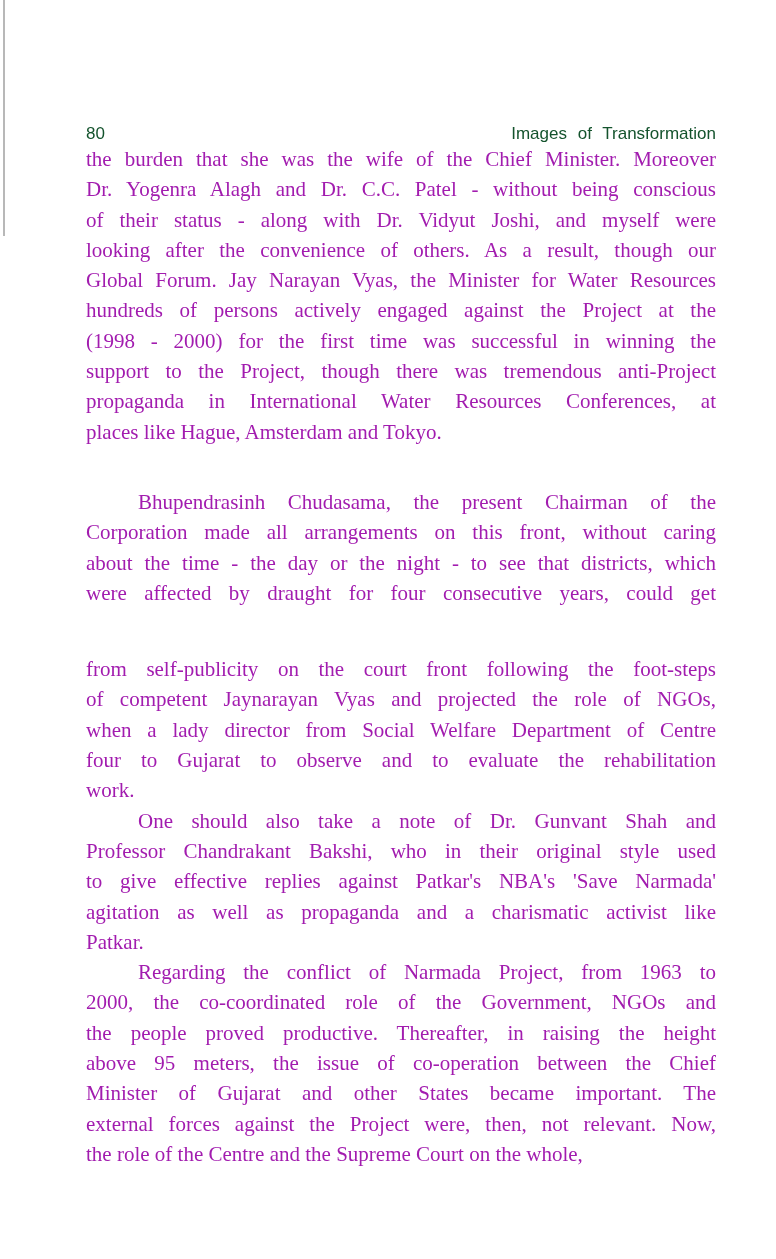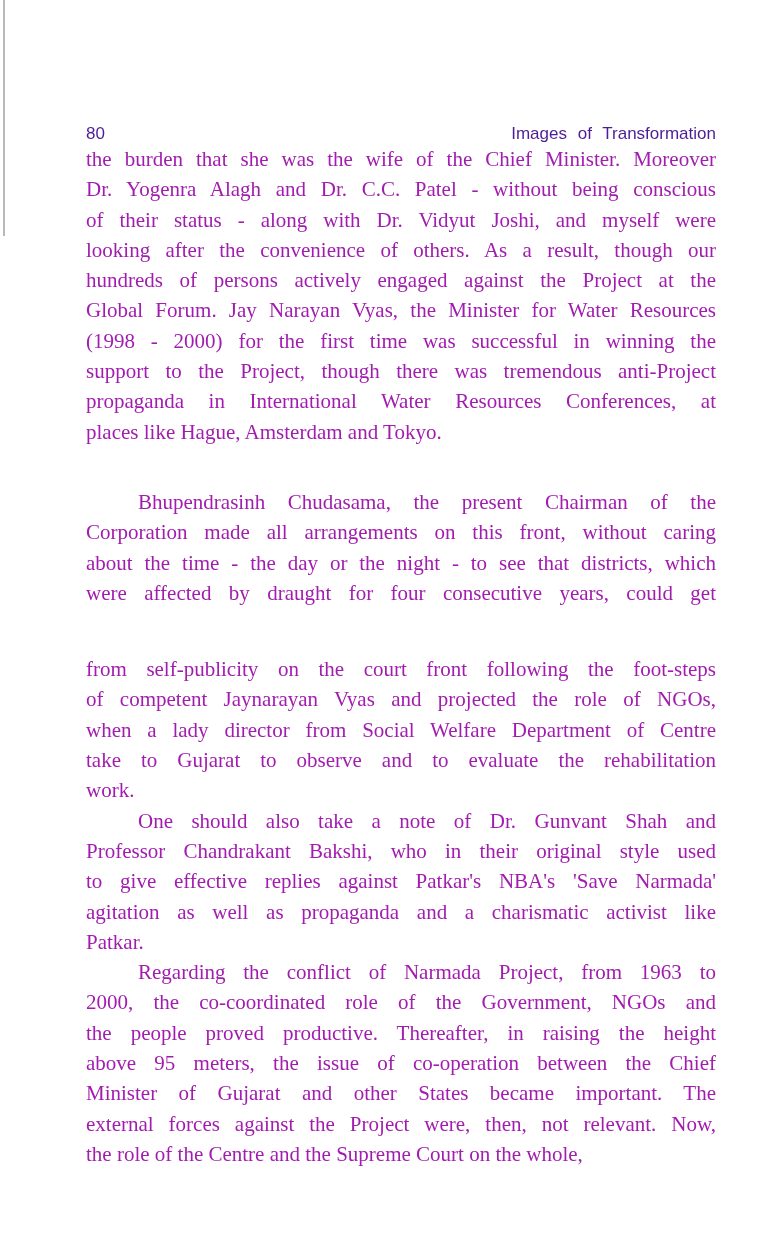--- a/index.html
+++ b/index.html
@@ -1,19 +1,19 @@
 <!DOCTYPE html>
 <html><head>
 <meta charset="utf-8">
 <style>
   html, body { margin: 0; padding: 0; background: #ffffff; }
   body { width: 776px; height: 1259px; position: relative; overflow: hidden; }
   .edge-line { position: absolute; left: 3px; top: 0; width: 2px; height: 236px; background: #b8b8b8; }
   .header { position: absolute; top: 124px; left: 86px; width: 630px; height: 24px;
-    font-family: "Liberation Sans", sans-serif; font-size: 17px; color: #4c1d95; }
+    font-family: "Liberation Sans", sans-serif; font-size: 17px; color: #14532d; }
   .page-num { position: absolute; left: 0; top: 0; }
   .running-title { position: absolute; right: 0; top: 0; word-spacing: 6px; }
   .body-text { position: absolute; top: 144px; left: 86px; width: 630px;
     font-family: "Liberation Serif", serif; font-size: 21px; line-height: 30.3px; color: #a21caf;
     text-align: justify; }
   .body-text p { margin: 0; }
   .line { display: block; text-align: justify; text-align-last: justify; white-space: nowrap; height: 30.3px; }
   .line.last { text-align-last: left; }
 </style>
 </head>
@@ -25,36 +25,36 @@
   <span class="page-num">80</span>
   <span class="running-title">Images of Transformation</span>
 </div>
 
 <div class="body-text" id="body">
     <p>
       <span class="line" style="box-sizing: border-box;">the burden that she was the wife of the Chief Minister. Moreover</span>
       <span class="line" style="box-sizing: border-box;">Dr. Yogenra Alagh and Dr. C.C. Patel - without being conscious</span>
       <span class="line" style="box-sizing: border-box;">of their status - along with Dr. Vidyut Joshi, and myself were</span>
       <span class="line" style="box-sizing: border-box;">looking after the convenience of others. As a result, though our</span>
+      <span class="line" style="box-sizing: border-box;">Global Forum. Jay Narayan Vyas, the Minister for Water Resources</span>
       <span class="line" style="box-sizing: border-box;">hundreds of persons actively engaged against the Project at the</span>
-      <span class="line" style="box-sizing: border-box;">Global Forum. Jay Narayan Vyas, the Minister for Water Resources</span>
       <span class="line" style="box-sizing: border-box;">(1998 - 2000) for the first time was successful in winning the</span>
       <span class="line" style="box-sizing: border-box;">support to the Project, though there was tremendous anti-Project</span>
       <span class="line" style="box-sizing: border-box;">propaganda in International Water Resources Conferences, at</span>
       <span class="line last" style="box-sizing: border-box;">places like Hague, Amsterdam and Tokyo.</span>
     </p>
     <p>
       <span class="line" style="padding-left: 52px; box-sizing: border-box; margin-top: 40px;">Bhupendrasinh Chudasama, the present Chairman of the</span>
       <span class="line" style="box-sizing: border-box;">Corporation made all arrangements on this front, without caring</span>
       <span class="line" style="box-sizing: border-box;">about the time - the day or the night - to see that districts, which</span>
       <span class="line" style="box-sizing: border-box;">were affected by draught for four consecutive years, could get</span>
       <span class="line" style="box-sizing: border-box; margin-top: 46px;">from self-publicity on the court front following the foot-steps</span>
       <span class="line" style="box-sizing: border-box;">of competent Jaynarayan Vyas and projected the role of NGOs,</span>
       <span class="line" style="box-sizing: border-box;">when a lady director from Social Welfare Department of Centre</span>
-      <span class="line" style="box-sizing: border-box;">take to Gujarat to observe and to evaluate the rehabilitation</span>
+      <span class="line" style="box-sizing: border-box;">four to Gujarat to observe and to evaluate the rehabilitation</span>
       <span class="line last" style="box-sizing: border-box;">work.</span>
     </p>
     <p>
       <span class="line" style="padding-left: 52px; box-sizing: border-box;">One should also take a note of Dr. Gunvant Shah and</span>
       <span class="line" style="box-sizing: border-box;">Professor Chandrakant Bakshi, who in their original style used</span>
       <span class="line" style="box-sizing: border-box;">to give effective replies against Patkar's NBA's 'Save Narmada'</span>
       <span class="line" style="box-sizing: border-box;">agitation as well as propaganda and a charismatic activist like</span>
       <span class="line last" style="box-sizing: border-box;">Patkar.</span>
     </p>
     <p>

